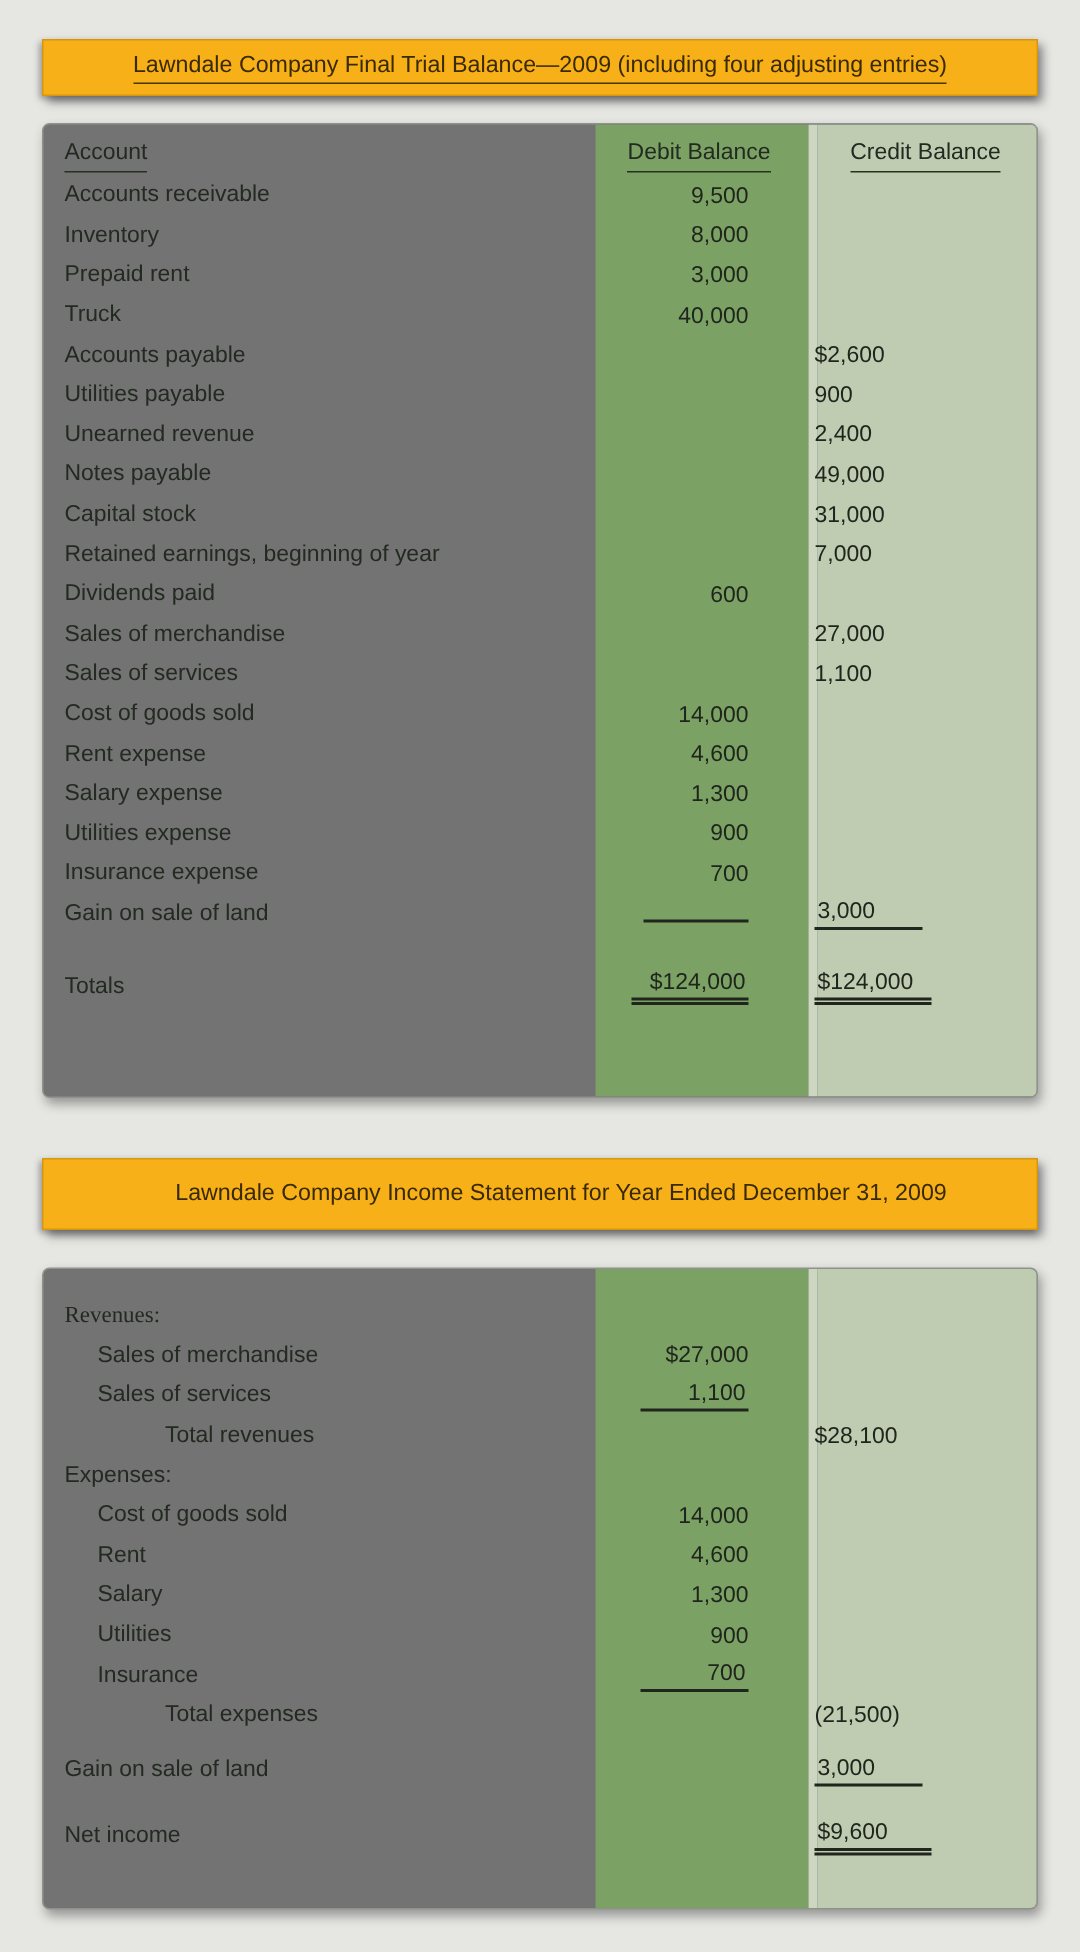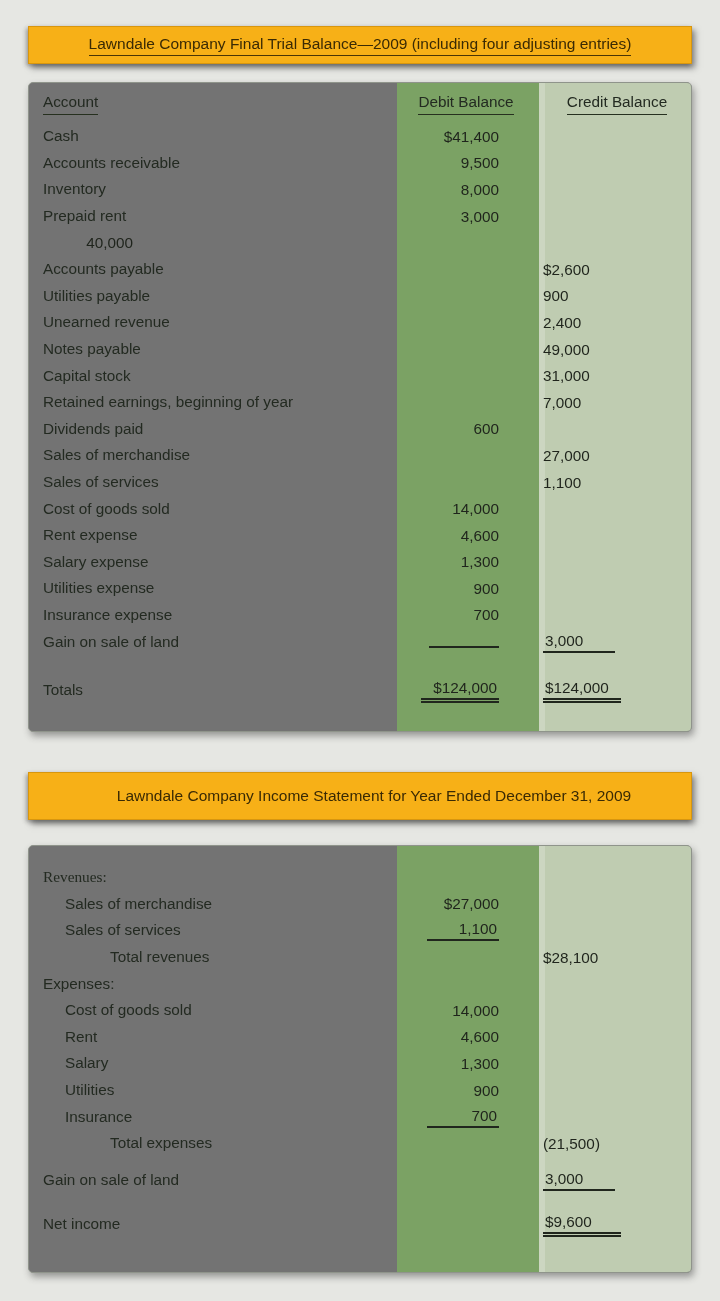--- a/index.html
+++ b/index.html
@@ -85,45 +85,40 @@
         </div>
         <div class="head-debit">
           <span class="head-text">Debit Balance</span>
         </div>
         <div class="cell-sep"></div>
         <div class="head-credit">
           <span class="head-text">Credit Balance</span>
         </div>
       </div>
       <div id="trial-balance-rows">
-          <div class="row" style="margin-top: 6px;">
-            <div class="cell-label">Cash</div>
-            <div class="cell-debit"><span class="amt">$41,400</span></div>
-            <div class="cell-sep"></div>
-            <div class="cell-credit"></div>
-          </div>
           <div class="row">
             <div class="cell-label">Accounts receivable</div>
             <div class="cell-debit"><span class="amt">9,500</span></div>
             <div class="cell-sep"></div>
             <div class="cell-credit"></div>
           </div>
           <div class="row">
             <div class="cell-label">Inventory</div>
             <div class="cell-debit"><span class="amt">8,000</span></div>
             <div class="cell-sep"></div>
             <div class="cell-credit"></div>
           </div>
           <div class="row">
             <div class="cell-label">Prepaid rent</div>
             <div class="cell-debit"><span class="amt">3,000</span></div>
             <div class="cell-sep"></div>
             <div class="cell-credit"></div>
           </div>
           <div class="row">
+            <div class="cell-label">Truck</div>
             <div class="cell-debit"><span class="amt">40,000</span></div>
             <div class="cell-sep"></div>
             <div class="cell-credit"></div>
           </div>
           <div class="row">
             <div class="cell-label">Accounts payable</div>
             <div class="cell-debit"></div>
             <div class="cell-sep"></div>
             <div class="cell-credit"><span class="amt">$2,600</span></div>
           </div>

